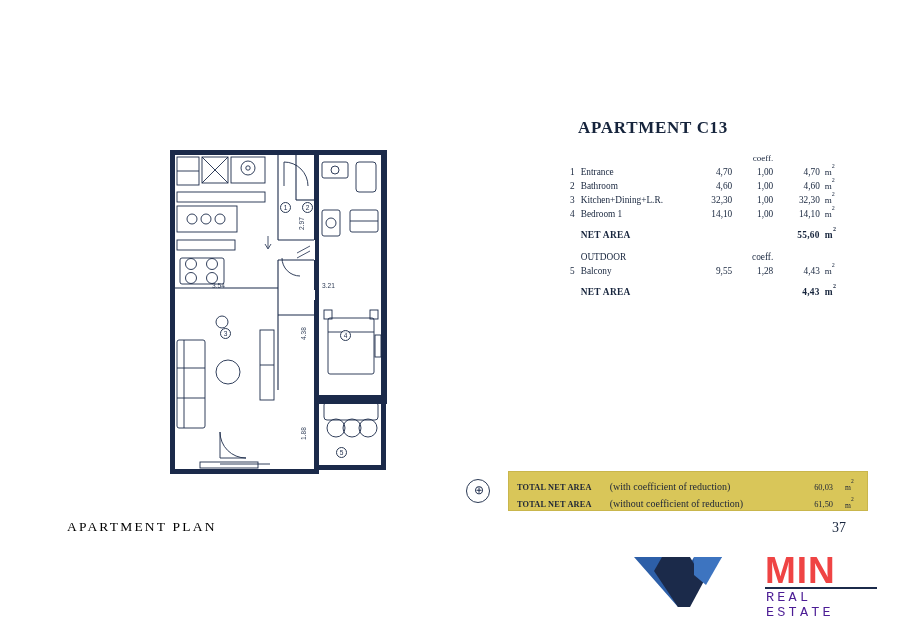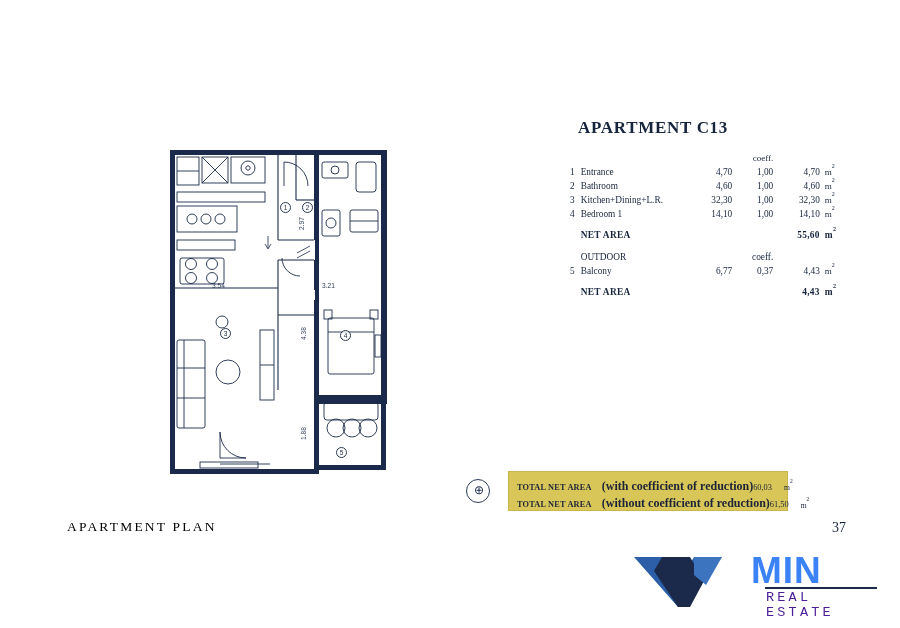--- a/index.html
+++ b/index.html
@@ -79,43 +79,43 @@
   .outdoor-row td {
     padding-top: 10px;
     font-size: 9.3px;
   }
 
   
   .total-box {
     position: absolute;
     left: 508px;
     top: 471px;
-    width: 280px;
+    width: 360px;
     height: 40px;
     background: #d9c659;
     border: 1px solid #c9b64c;
     box-sizing: border-box;
     padding: 5px 8px 0 8px;
   }
   .total-line {
     display: flex;
     align-items: baseline;
     font-size: 8.3px;
     color: #1b2336;
     line-height: 14px;
     white-space: nowrap;
   }
   .total-line .tl-label {
     font-weight: bold;
     letter-spacing: 0.2px;
   }
   .total-line .tl-sub {
-    font-weight: bold;
-    font-size: 12px;
-    margin-left: 10px;
+    font-weight: normal;
+    font-size: 10px;
+    margin-left: 18px;
   }
   .total-line .tl-val {
     margin-left: auto;
     font-weight: normal;
     font-size: 8.4px;
     padding-right: 12px;
   }
   .total-line .tl-unit {
     font-size: 7.6px;
     width: 14px;
@@ -165,27 +165,27 @@
   
   .logo {
     position: absolute;
     left: 632px;
     top: 551px;
     width: 245px;
     height: 62px;
   }
   .logo .logo-text-min {
     position: absolute;
-    left: 119px;
+    left: 133px;
     top: -1px;
     font-family: "Liberation Sans", sans-serif;
     font-weight: bold;
     font-size: 37px;
     letter-spacing: 1px;
-    color: #3b82f6;
+    color: #ef4444;
   }
   .logo .logo-text-re {
     position: absolute;
     left: 134px;
     top: 39px;
     font-family: Liberation Mono, monospace;
     font-size: 13.5px;
     letter-spacing: 3.2px;
     color: #4c1d95;
   }
@@ -298,22 +298,22 @@
         <td class="col-name">OUTDOOR</td>
         <td class="col-area"></td>
         <td class="col-coeff coeff-head">coeff.</td>
         <td class="col-tot"></td>
         <td class="col-unit"></td>
       </tr>
 
       <tr>
         <td class="col-idx">5</td>
         <td class="col-name">Balcony</td>
-        <td class="col-area">6,77</td>
-        <td class="col-coeff">0,37</td>
+        <td class="col-area">9,55</td>
+        <td class="col-coeff">1,28</td>
         <td class="col-tot">4,43</td>
         <td class="col-unit unit"><span>m</span><sup>2</sup></td>
       </tr>
 
       <tr class="net-row">
         <td class="col-idx"></td>
         <td class="col-name">NET AREA</td>
         <td class="col-area"></td>
         <td class="col-coeff"></td>
         <td class="col-tot">4,43</td>

